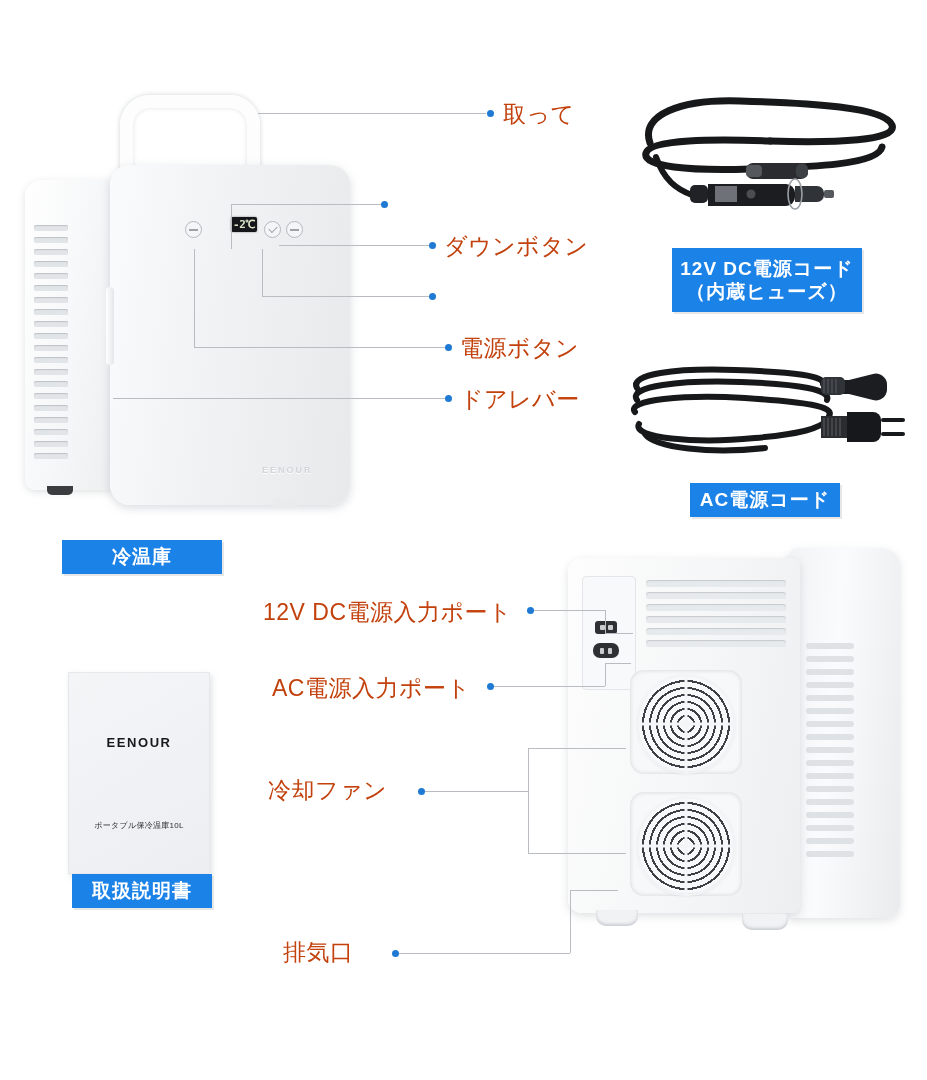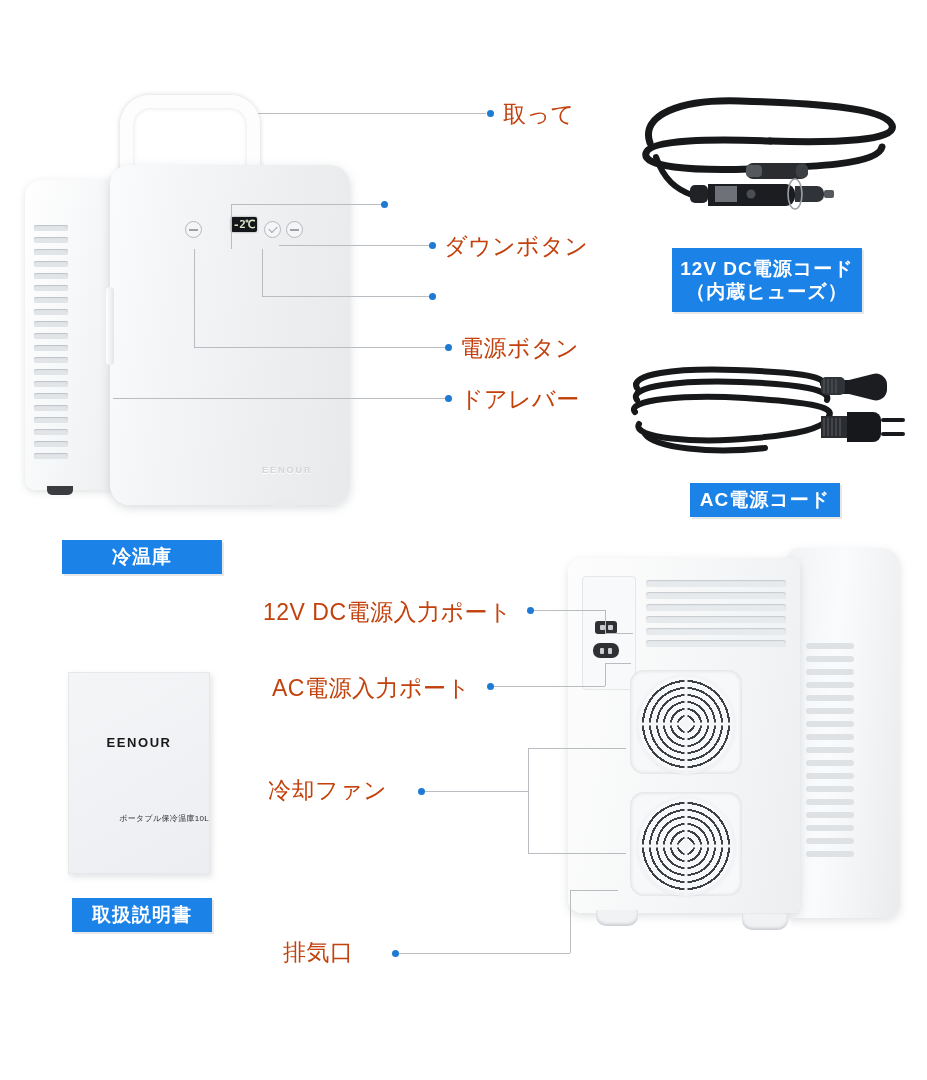--- a/index.html
+++ b/index.html
@@ -166,21 +166,21 @@
     position:absolute;left:68px;top:672px;width:140px;height:200px;
     background:linear-gradient(150deg,#f4f5f7 0%,#eceef1 100%);
     border:1px solid #e6e8ea;
     box-shadow:2px 3px 6px rgba(170,175,180,.35);
   }
   #manual .m-brand{
     position:absolute;left:0;right:0;top:62px;text-align:center;
     font-size:13px;font-weight:bold;letter-spacing:1.6px;color:#17181a;
   }
   #manual .m-sub{
-    position:absolute;left:0;right:0;top:140px;text-align:right;
+    position:absolute;left:0;right:0;top:147px;text-align:center;
     font-size:8px;color:#2b2d30;letter-spacing:.3px;
   }
 </style>
 </head>
 <body>
 
 <div class="stage">
 
   <div class="abs" id="front-unit">
     <div class="handle"></div>
@@ -321,21 +321,21 @@
     </svg>
   </div>
   <div class="badge abs" style="left:690px;top:483px;width:150px;height:34px;font-size:19px;">
     <span>AC電源コード</span>
   </div>
 
   <div id="manual">
     <div class="m-brand">EENOUR</div>
     <div class="m-sub">ポータブル保冷温庫10L</div>
   </div>
-  <div class="badge abs" style="left:72px;top:898px;width:140px;height:34px;font-size:19px;">
+  <div class="badge abs" style="left:72px;top:874px;width:140px;height:34px;font-size:19px;">
     <span>取扱説明書</span>
   </div>
 
   <div class="abs" id="rear-unit">
     <div class="rear-side">
       <div class="side-vents">
         <div class="side-vent"></div>
           <div class="side-vent"></div>
           <div class="side-vent"></div>
         <div class="side-vent"></div>

